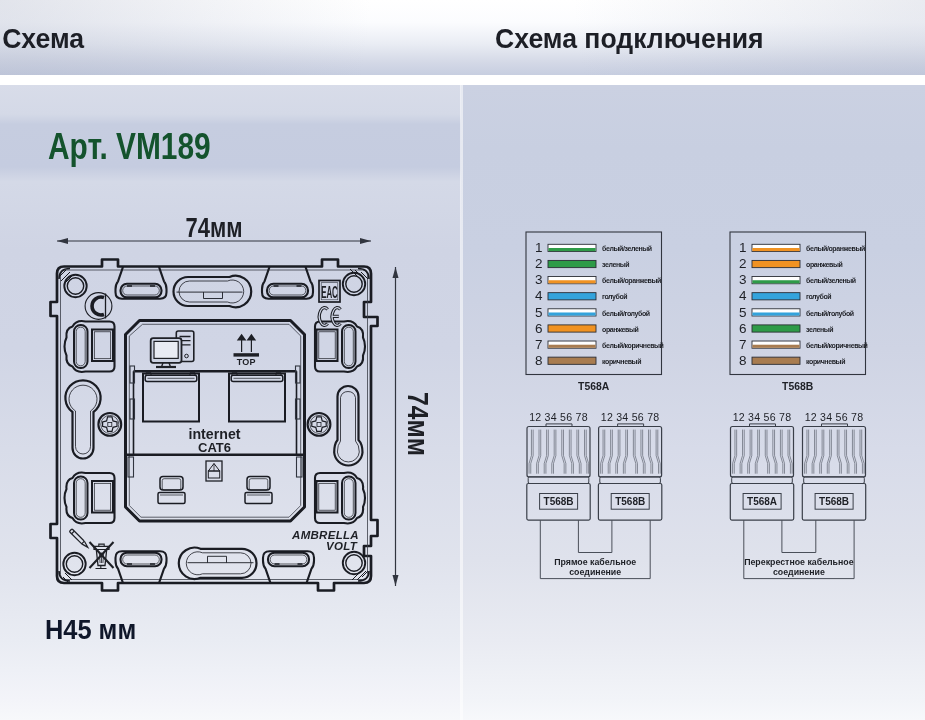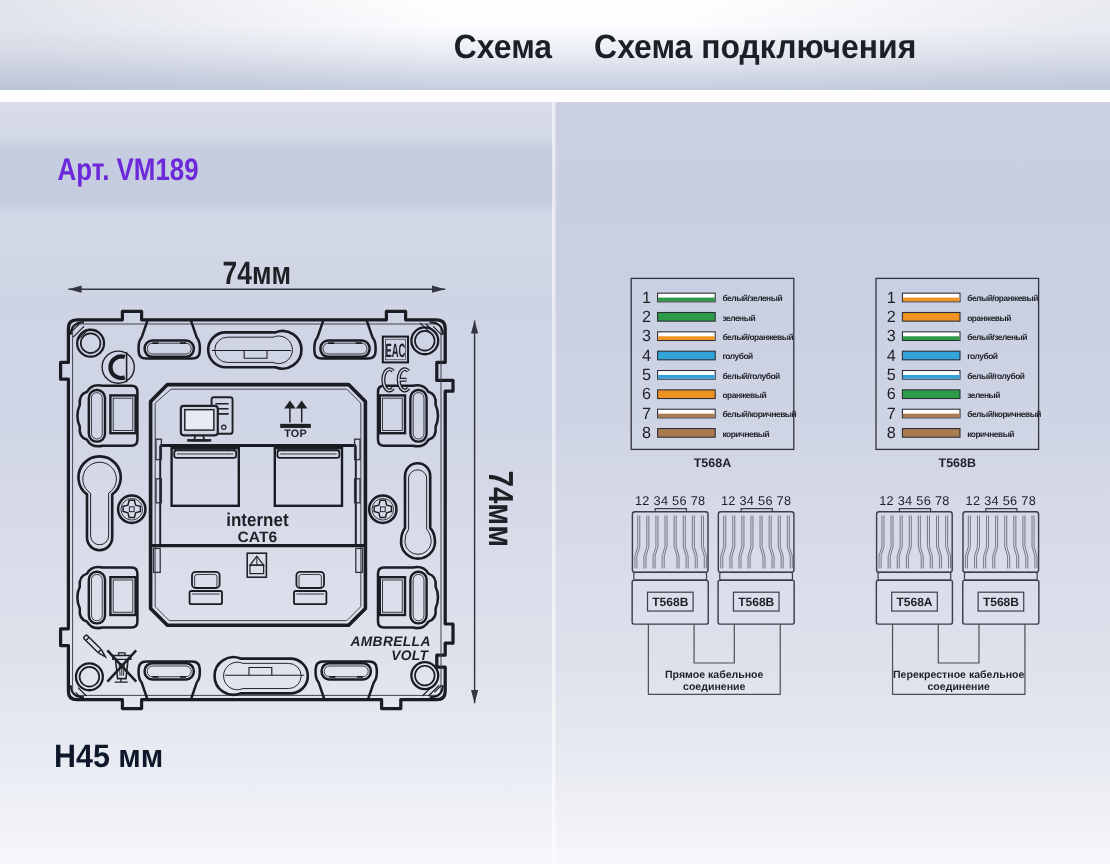--- a/index.html
+++ b/index.html
@@ -10,25 +10,25 @@
 <div class="abs" style="left:0;top:85px;width:461px;height:635px;background:linear-gradient(to bottom,#d8dce9 0%,#d4d9e7 4.6%,#c6cde0 6.2%,#c5cce0 12.9%,#d4d9e7 15.2%,#cfd4e4 25.9%,#d0d5e5 41.6%,#d8dce9 57.4%,#e0e3ed 74.8%,#e9ecf3 87.4%,#f3f4f9 96.8%,#f7f8fb 100%);"></div>
 
 <div class="abs" style="left:461px;top:85px;width:464px;height:635px;background:linear-gradient(to bottom,#cbd1e2 0%,#c8cfe1 10.1%,#c9d0e2 25.9%,#cfd4e4 41.6%,#d7dbe9 57.4%,#dfe2ec 74.8%,#e9ebf2 87.4%,#f2f4f8 96.8%,#f7f8fb 100%);"></div>
 
 <div class="abs" style="left:0;top:0;width:925px;height:75px;background:radial-gradient(circle at 0% 0%,rgba(158,166,190,0.30),rgba(158,166,190,0) 40%),radial-gradient(circle at 100% 0%,rgba(158,166,190,0.22),rgba(158,166,190,0) 38%),linear-gradient(to bottom,#ffffff 0%,#fbfcfe 30%,#eaedf4 58%,#d3d8e6 84%,#c7cee0 100%);"></div>
 
 <div class="abs" style="left:0;top:75px;width:925px;height:10px;background:#ffffff;"></div>
 
 <div class="abs" style="left:460px;top:85px;width:2.5px;height:635px;background:rgba(255,255,255,0.55);"></div>
 
-<div class="abs" style="left:0;top:23px;width:462px;text-align:right;font-size:28px;font-weight:bold;color:#1d1f26;"><span style="display:inline-block;transform:scaleX(0.95);">Схема</span></div>
+<div class="abs" style="left:0;top:23px;width:462px;text-align:left;font-size:28px;font-weight:bold;color:#1d1f26;"><span style="display:inline-block;transform:scaleX(0.95);">Схема</span></div>
 
 <div class="abs" style="left:488px;top:23px;width:462px;text-align:left;font-size:28px;font-weight:bold;color:#1d1f26;"><span style="display:inline-block;transform:scaleX(0.95);">Схема подключения</span></div>
 
-<div class="abs" style="left:48px;top:126px;font-size:26px;font-weight:bold;color:#6d28d9;"><span style="display:inline-block;transform:scaleX(0.83);transform-origin:0 0;">Арт. VM189</span></div>
+<div class="abs" style="left:48px;top:126px;font-size:36px;font-weight:bold;color:#14532d;"><span style="display:inline-block;transform:scaleX(0.83);transform-origin:0 0;">Арт. VM189</span></div>
 
 <div class="abs" style="left:45px;top:615px;font-size:27px;font-weight:bold;color:#0f172a;"><span style="display:inline-block;transform:scaleX(0.94);transform-origin:0 0;">H45 мм</span></div>
 
 <svg class="abs" style="left:0;top:0" width="925" height="720" viewBox="0 0 925 720" font-family="Liberation Sans, sans-serif">
 
 <g>
       <text x="214" y="237" font-size="27" font-weight="bold" fill="#1e2026" text-anchor="middle" textLength="57" lengthAdjust="spacingAndGlyphs">74мм</text>
       <line x1="57" y1="241" x2="371" y2="241" stroke="#31353f" stroke-width="1.2"></line>
       <path d="M57,241 l11,-3 v6 Z" fill="#31353f"></path>
       <path d="M371,241 l-11,-3 v6 Z" fill="#31353f"></path>

